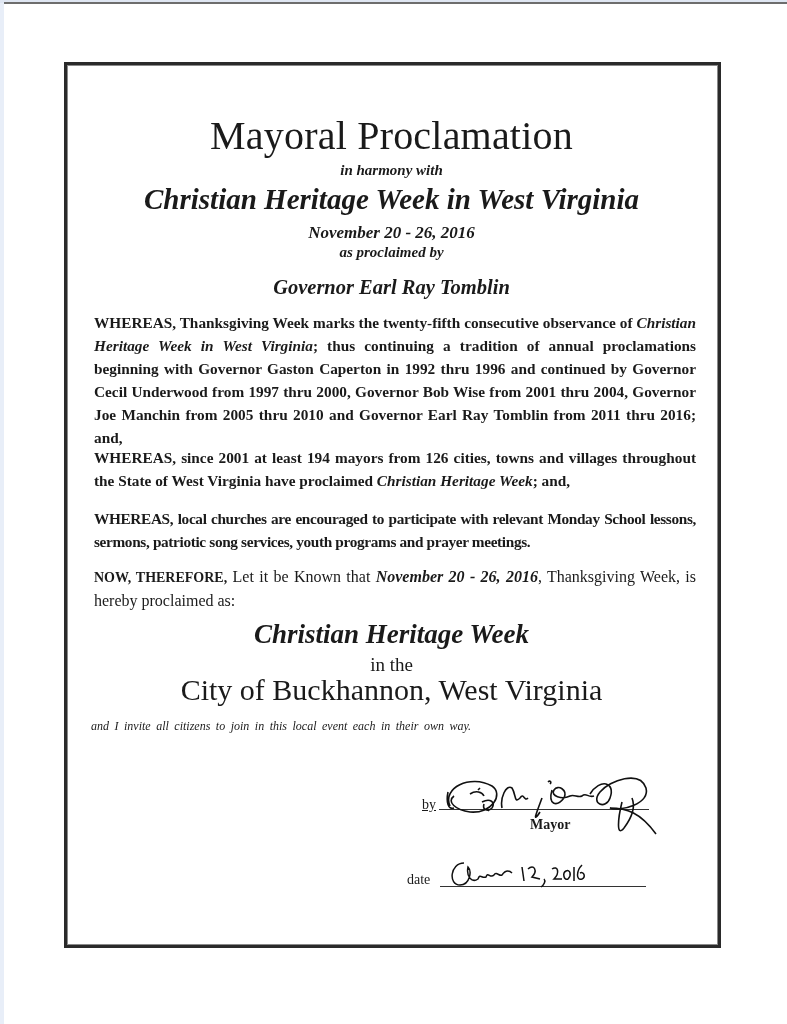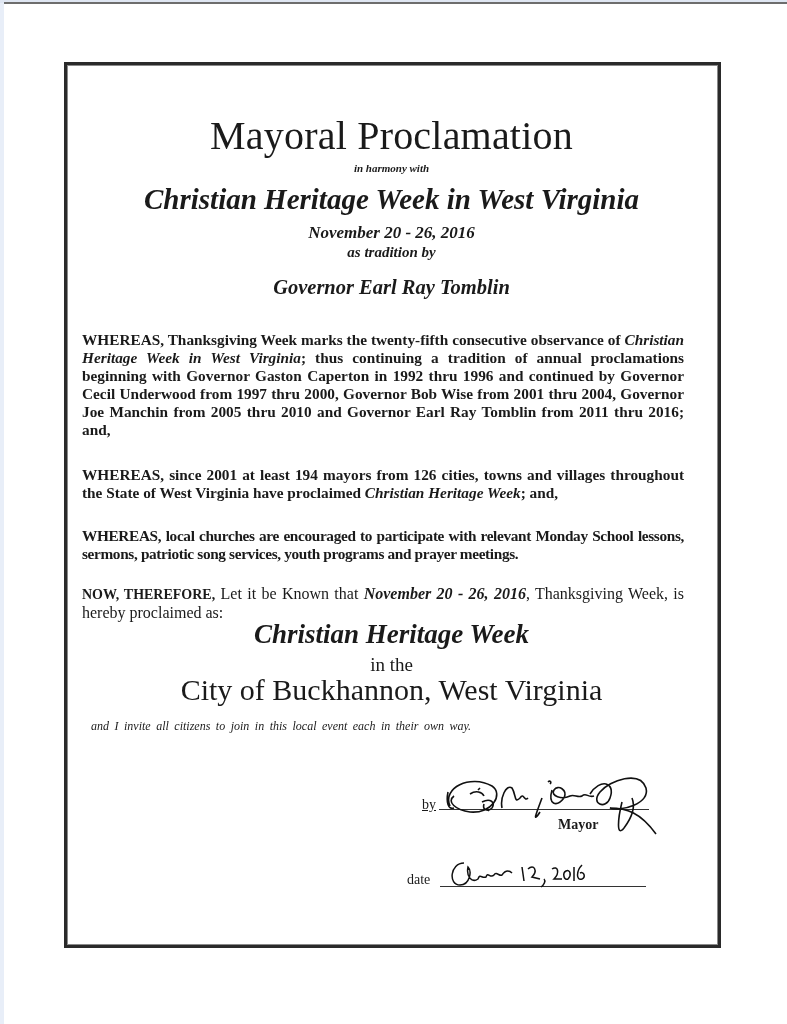--- a/index.html
+++ b/index.html
@@ -12,67 +12,67 @@
   .left-strip { position:absolute; left:0; top:0; width:4px; height:1024px; background:#e8eef8; }
   .top-strip { position:absolute; left:0; top:0; width:787px; height:3px; background:#dfe6f2; }
   .top-line { position:absolute; left:4px; top:2px; width:783px; height:2px; background:#6d6d6d; }
   .frame {
     position:absolute; left:64px; top:62px; width:651px; height:880px;
     border:3px solid #2a2a2a;
     box-shadow: inset 0 0 0 1px #8a8a8a;
   }
   .center { position:absolute; left:64px; width:655px; text-align:center; white-space:nowrap; }
   .title { top:112px; font-size:40px; font-weight:normal; letter-spacing:0.2px;text-align:center; }
-  .harmony { top:162px; font-size:11px; font-weight:bold; font-style:italic; }
+  .harmony { top:162px; font-size:15px; font-weight:bold; font-style:italic; }
   .heritage { top:183px; font-size:29px; font-weight:bold; font-style:italic; }
   .dates { top:223px; font-size:17px; font-weight:bold; font-style:italic; }
   .proclaimed { top:244px; font-size:15px; font-weight:bold; font-style:italic; }
   .governor { top:263px; font-size:20.5px; font-weight:bold; font-style:italic;margin-top:13px; }
 
   .para {
-    position:absolute; left:82px; width:602px;
-    font-size:15.3px; line-height:18px; text-align:justify; text-align-last:left;margin-top:20px;
+    position:absolute; left:94px; width:602px;
+    font-size:15.3px; line-height:23px; text-align:justify; text-align-last:left;
   }
   .para.bold { font-weight:bold; }
   .p1 { top:311px; }
   .p2 { top:446px; }
   .p3 { top:507px; letter-spacing:-0.35px; }
   .p4 { top:565px; font-size:16px; }
   .p4 .lead { font-weight:bold; font-size:14px; }
   .p4 .date { font-weight:bold; font-style:italic; }
   em { font-style:italic; }
 
   .chw { top:619px; font-size:27px; font-weight:bold; font-style:italic; }
   .inthe { top:654px; font-size:19px; }
   .city { top:673px; font-size:30px; }
   .invite { position:absolute; left:91px; top:719px; width:560px; font-size:12px; word-spacing:2.5px; white-space:nowrap;font-style:italic; }
 
   .label { position:absolute; font-size:14px; }
   .by { left:422px; top:797px;text-decoration:underline; }
   .sig-line { position:absolute; left:439px; top:809px; width:210px; height:1px; background:#333; }
-  .mayor { position:absolute; left:530px; top:817px; font-size:14px; font-weight:bold;margin-left:28px; }
+  .mayor { position:absolute; left:530px; top:817px; font-size:14px; font-weight:bold; }
   .date-lbl { left:407px; top:872px; }
   .date-line { position:absolute; left:440px; top:886px; width:206px; height:1px; background:#333; }
   .signature { position:absolute; left:440px; top:768px; width:240px; height:80px; }
   .date-hand { position:absolute; left:448px; top:857px; width:150px; height:34px; }
 </style>
 </head>
 <body>
 
 <div class="left-strip"></div>
 <div class="top-strip"></div>
 <div class="top-line"></div>
 
 <div class="frame"></div>
 
 <div class="center title">Mayoral Proclamation</div>
 <div class="center harmony">in harmony with</div>
 <div class="center heritage">Christian Heritage Week in West Virginia</div>
 <div class="center dates">November 20 - 26, 2016</div>
-<div class="center proclaimed">as tradition by</div>
+<div class="center proclaimed">as proclaimed by</div>
 <div class="center governor">Governor Earl Ray Tomblin</div>
 
 <div class="para bold p1"><span>WHEREAS,</span><span> Thanksgiving Week marks the twenty-fifth consecutive observance of </span><em>Christian Heritage Week in West Virginia</em><span>; thus continuing a tradition of annual proclamations beginning with Governor Gaston Caperton in 1992 thru 1996 and continued by Governor Cecil Underwood from 1997 thru 2000, Governor Bob Wise from 2001 thru 2004, Governor Joe Manchin from 2005 thru 2010 and Governor Earl Ray Tomblin from 2011 thru 2016; and,</span></div>
 
 <div class="para bold p2"><span>WHEREAS,</span><span> since 2001 at least 194 mayors from 126 cities, towns and villages throughout the State of West Virginia have proclaimed </span><em>Christian Heritage Week</em><span>; and,</span></div>
 
 <div class="para bold p3"><span>WHEREAS,</span><span> local churches are encouraged to participate with relevant Monday School lessons, sermons, patriotic song services, youth programs and prayer meetings.</span></div>
 
 <div class="para p4"><span class="lead">NOW, THEREFORE,</span><span> Let it be Known that </span><span class="date">November 20 - 26, 2016</span><span>, Thanksgiving Week, is hereby proclaimed as:</span></div>
 

